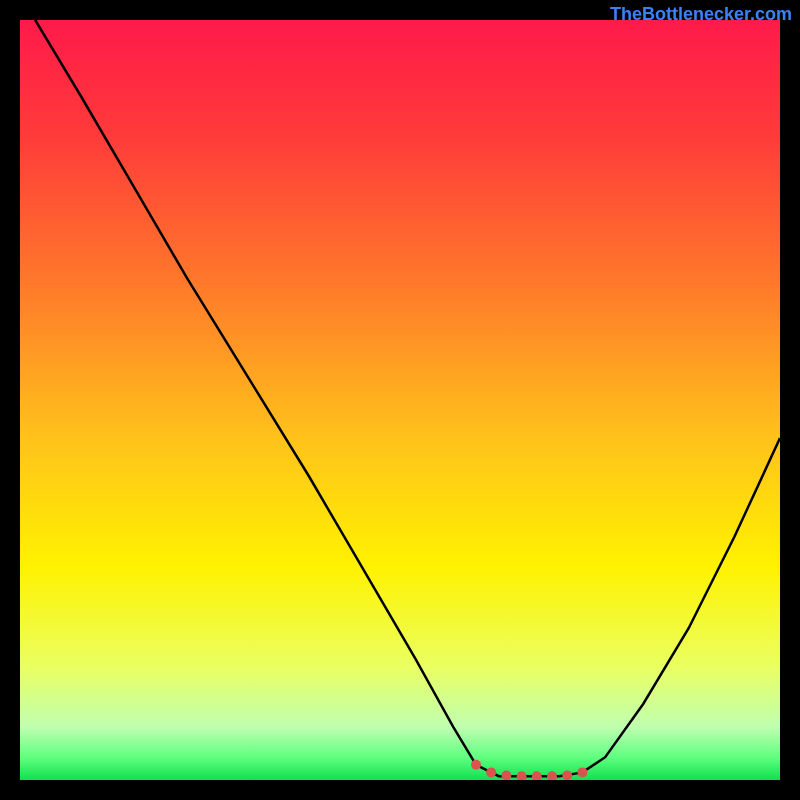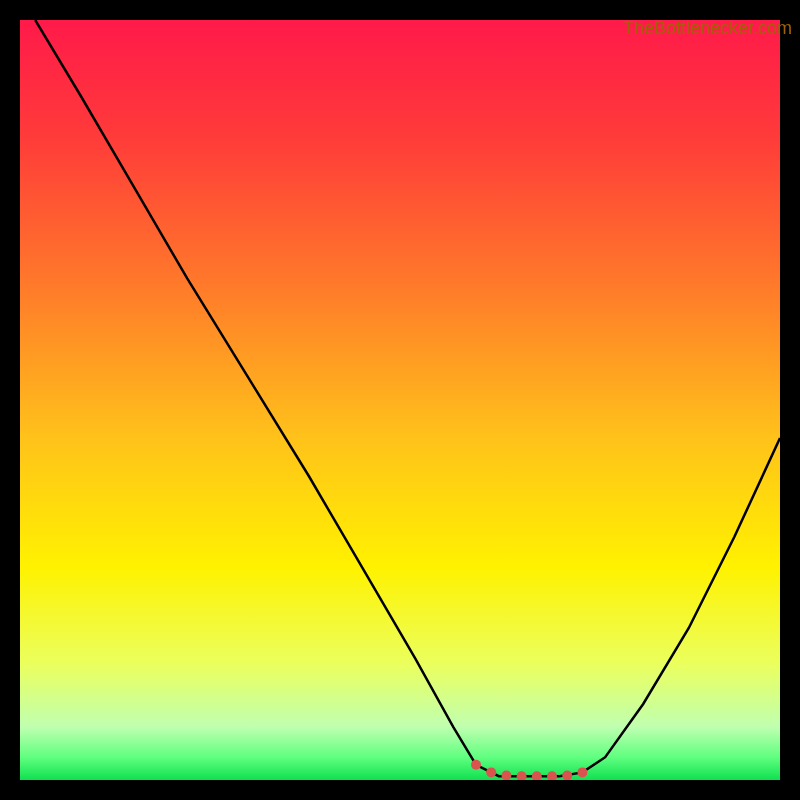--- a/index.html
+++ b/index.html
@@ -6,25 +6,25 @@
   body {
     width: 800px;
     height: 800px;
     background: #000;
     position: relative;
     overflow: hidden;
     font-family: Arial, sans-serif;
   }
   .watermark {
     position: absolute;
-    top: 18px;
+    top: 4px;
     right: 8px;
-    color: #a16207;
+    color: #3b82f6;
     font-size: 18px;
-    font-weight: normal;
+    font-weight: bold;
     z-index: 10;
   }
   .plot-area {
     position: absolute;
     left: 20px;
     top: 20px;
     width: 760px;
     height: 760px;
   }
   .gradient-bg {

